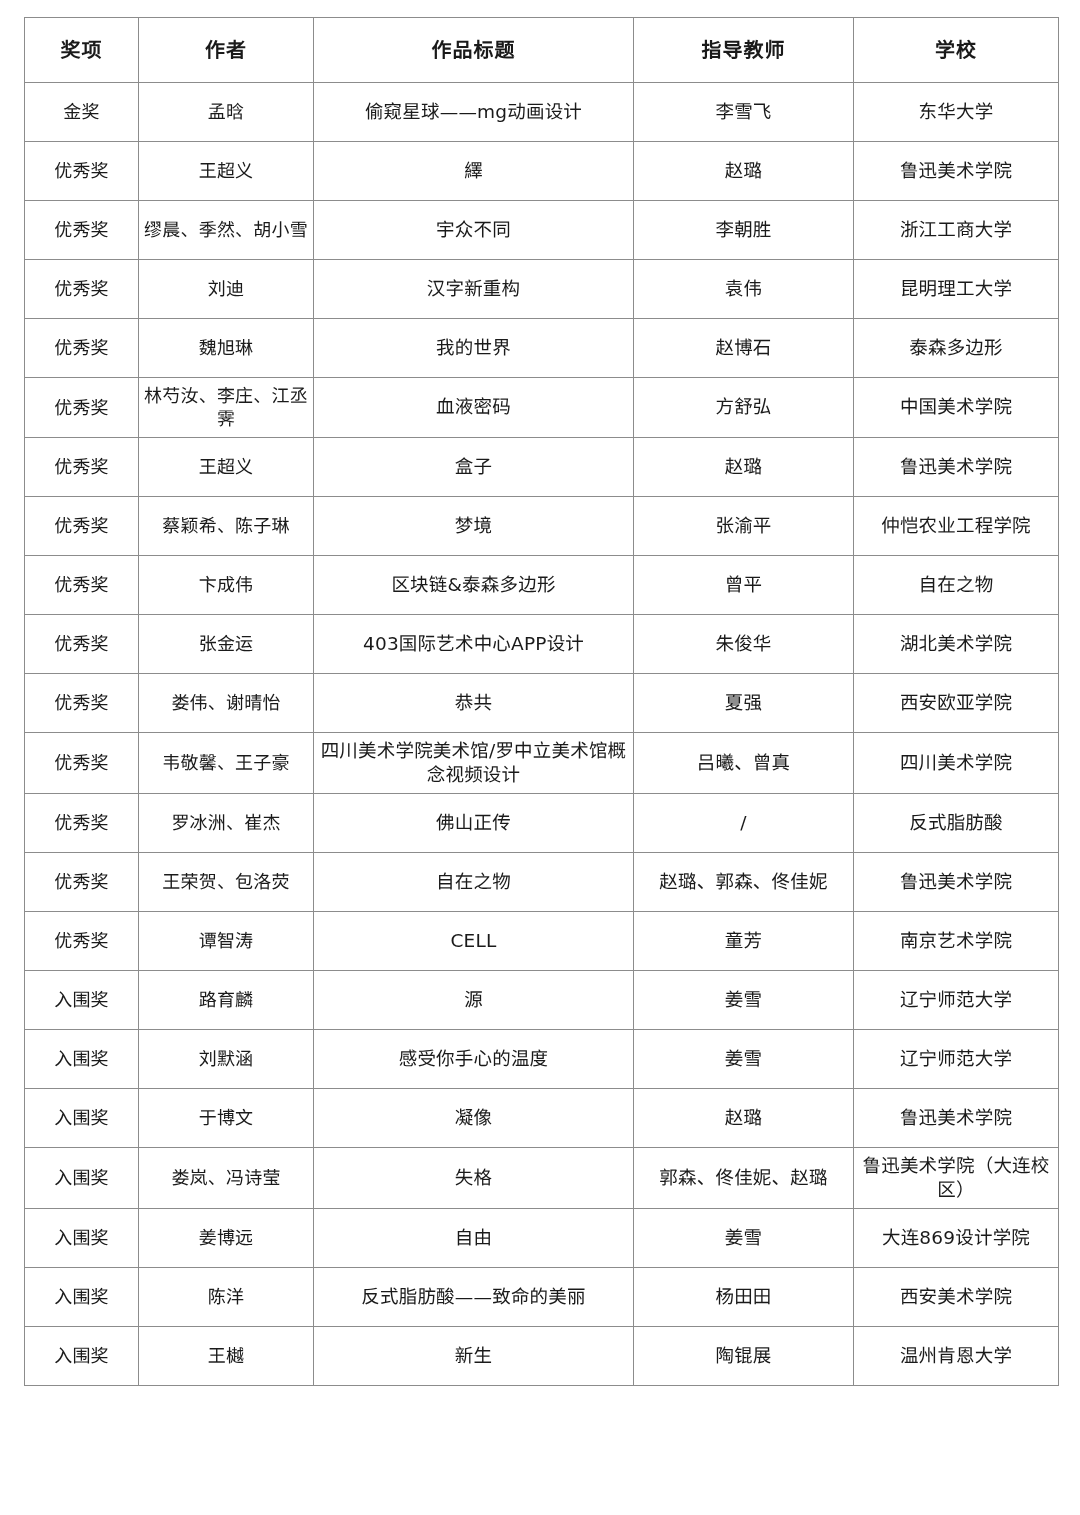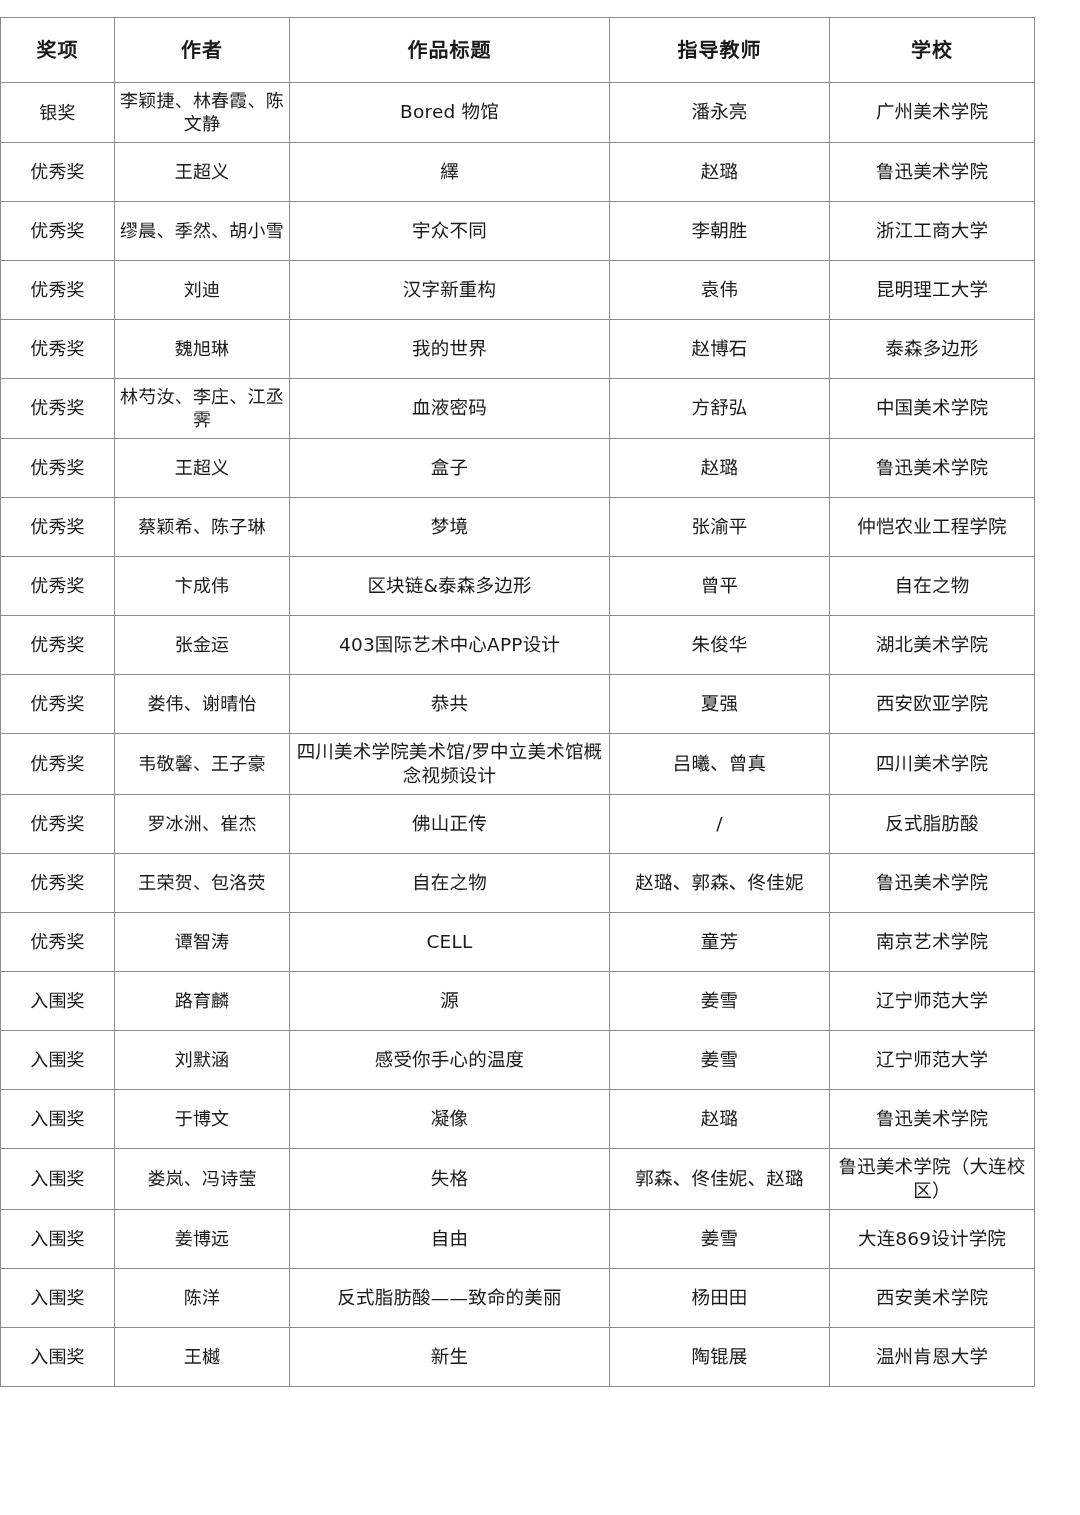--- a/index.html
+++ b/index.html
@@ -15,21 +15,21 @@
     color: #1a1a1a;
     overflow: hidden;
   }
 
   .page {
     position: relative;
     width: 1080px;
     height: 1515px;
     background: #ffffff;
     box-sizing: border-box;
-    padding: 17px 30px 0 0;
+    padding: 17px 30px 0 24px;
   }
 
   table.award-table {
     width: 1034px;
     border-collapse: collapse;
     table-layout: fixed;
     background: #ffffff;
   }
 
   table.award-table col.c-award   { width: 114px; }
@@ -95,25 +95,25 @@
       <tr>
         <th>奖项</th>
         <th>作者</th>
         <th>作品标题</th>
         <th>指导教师</th>
         <th>学校</th>
       </tr>
     </thead>
     <tbody id="table-body">
         <tr>
-          <td class="col-award">银奖</td>
-          <td class="col-author">李颖捷、林春霞、陈文静</td>
-          <td class="col-title">Bored 物馆</td>
-          <td class="col-teacher">潘永亮</td>
-          <td class="col-school">广州美术学院</td>
+          <td class="col-award">金奖</td>
+          <td class="col-author">孟晗</td>
+          <td class="col-title">偷窥星球——mg动画设计</td>
+          <td class="col-teacher">李雪飞</td>
+          <td class="col-school">东华大学</td>
         </tr>
         <tr>
           <td class="col-award">优秀奖</td>
           <td class="col-author">王超义</td>
           <td class="col-title">繹</td>
           <td class="col-teacher">赵璐</td>
           <td class="col-school">鲁迅美术学院</td>
         </tr>
         <tr>
           <td class="col-award">优秀奖</td>

